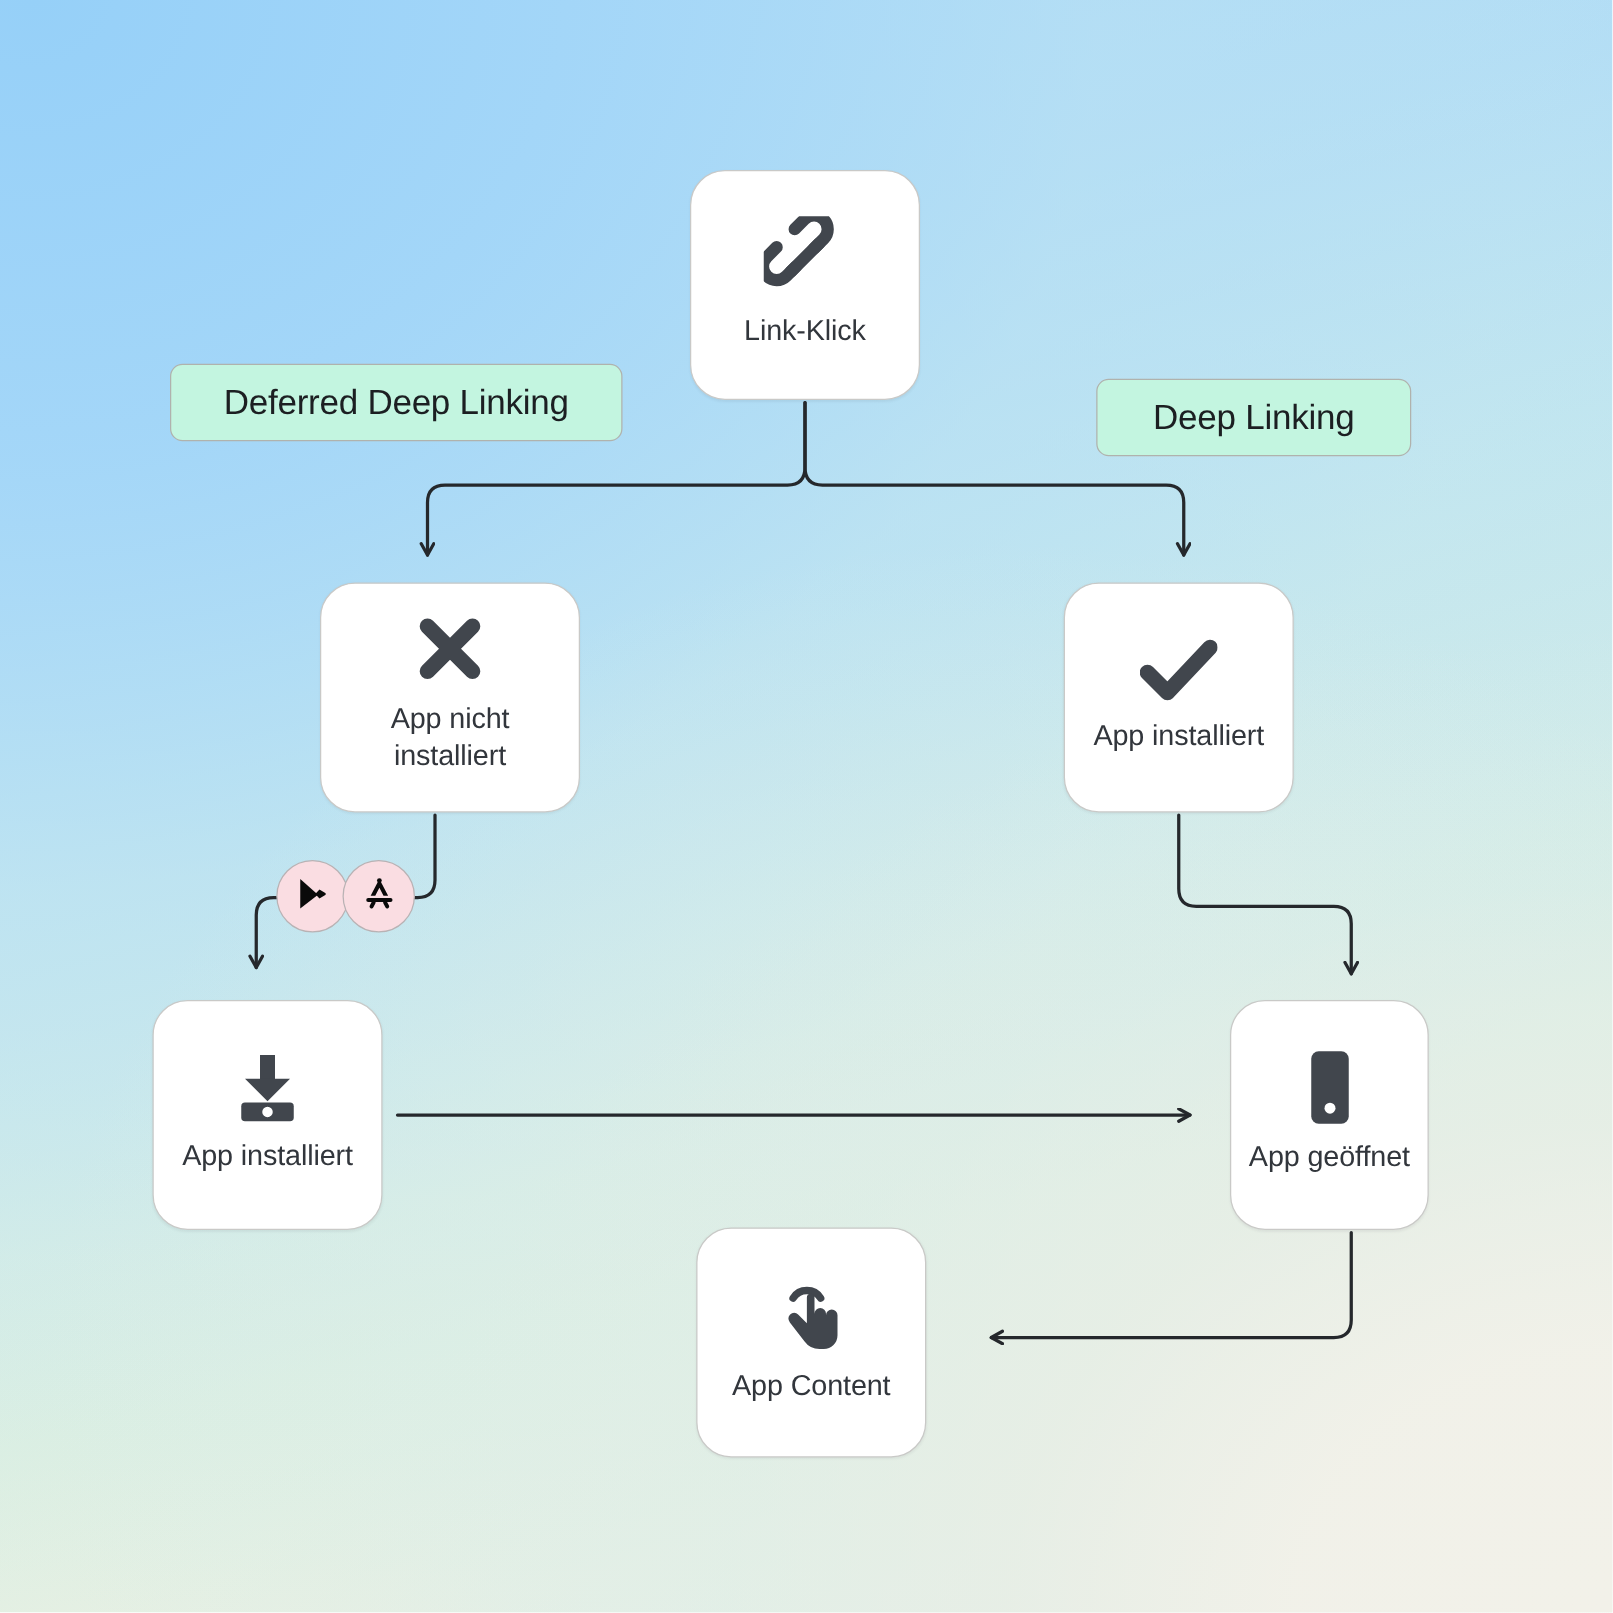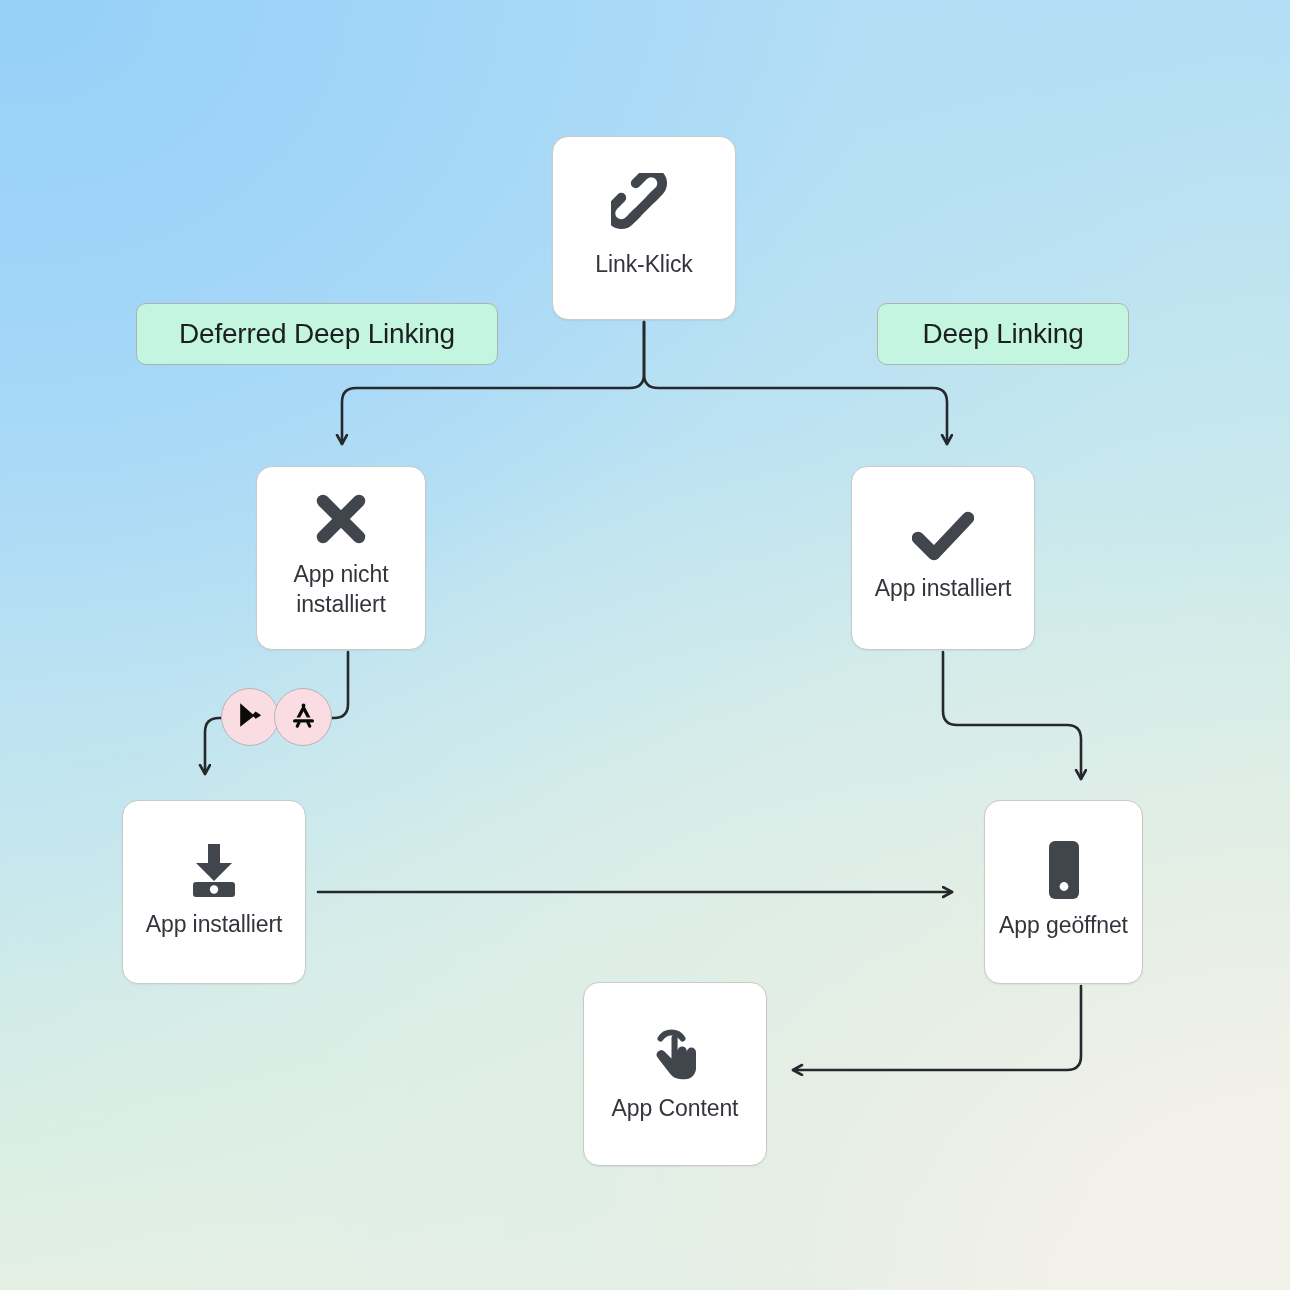--- a/index.html
+++ b/index.html
@@ -30,21 +30,21 @@
     width: 1290px;
     height: 1290px;
     pointer-events: none;
   }
 
   
   .node {
     position: absolute;
     background: #ffffff;
     border: 1px solid #c9c9c7;
-    border-radius: 16px;
+    border-radius: 28px;
     box-shadow: 0 1px 2px rgba(60,60,70,0.07);
     display: flex;
     flex-direction: column;
     align-items: center;
     justify-content: center;
     padding: 10px 8px 14px 8px;
   }
 
   .node-icon {
     display: flex;
@@ -58,45 +58,45 @@
     font-size: 23px;
     line-height: 1.18;
     color: #32363c;
     text-align: center;
     letter-spacing: -0.1px;
     white-space: pre-line;
   }
 
   
   #node-link-klick      { left: 552px;  top: 136px; width: 184px; height: 184px; }
-  #node-app-nicht       { left: 256px;  top: 466px; width: 170px; height: 184px; }
+  #node-app-nicht       { left: 256px;  top: 466px; width: 208px; height: 184px; }
   #node-app-installed   { left: 851px;  top: 466px; width: 184px; height: 184px; }
   #node-app-download    { left: 122px;  top: 800px; width: 184px; height: 184px; }
   #node-app-opened      { left: 984px;  top: 800px; width: 159px; height: 184px; }
-  #node-app-content     { left: 583px;  top: 982px; width: 184px; height: 184px; }
+  #node-app-content     { left: 557px;  top: 982px; width: 184px; height: 184px; }
 
   #node-app-nicht .node-icon   { margin-bottom: 14px; }
   #node-app-nicht .node-label  { line-height: 1.3; }
 
   
   .tag {
     position: absolute;
     background: #c3f5e0;
     border: 1px solid #b0b2ad;
     border-radius: 10px;
     display: flex;
     align-items: center;
     justify-content: center;
     font-size: 28px;
     color: #1c1f22;
     letter-spacing: -0.2px;
     padding: 0 22px;
     height: 62px;
   }
-  #tag-deferred { left: 136px; top: 303px; width: 362px; }
+  #tag-deferred { left: 136px; top: 291px; width: 362px; }
   #tag-deep     { left: 877px; top: 303px; width: 252px; }
 
   
   .store-badge {
     position: absolute;
     width: 58px;
     height: 58px;
     border-radius: 50%;
     background: #fadde2;
     border: 1px solid #b9b2b4;

